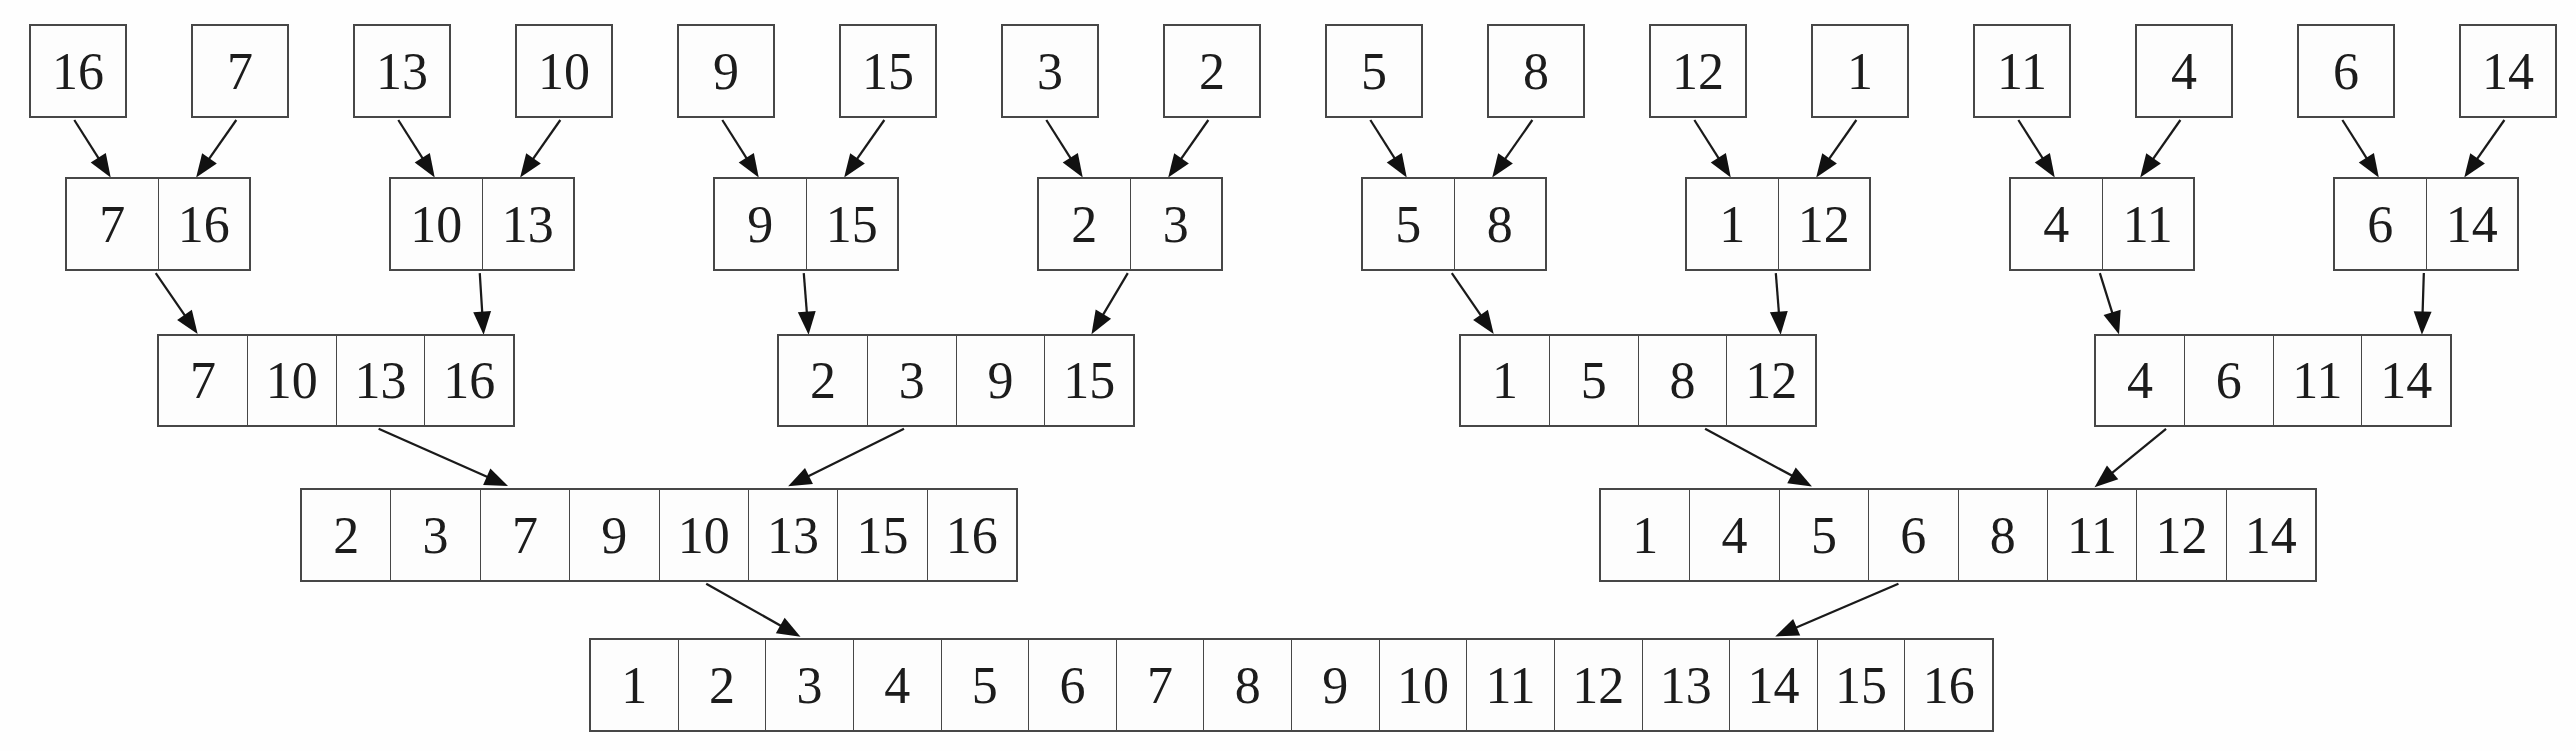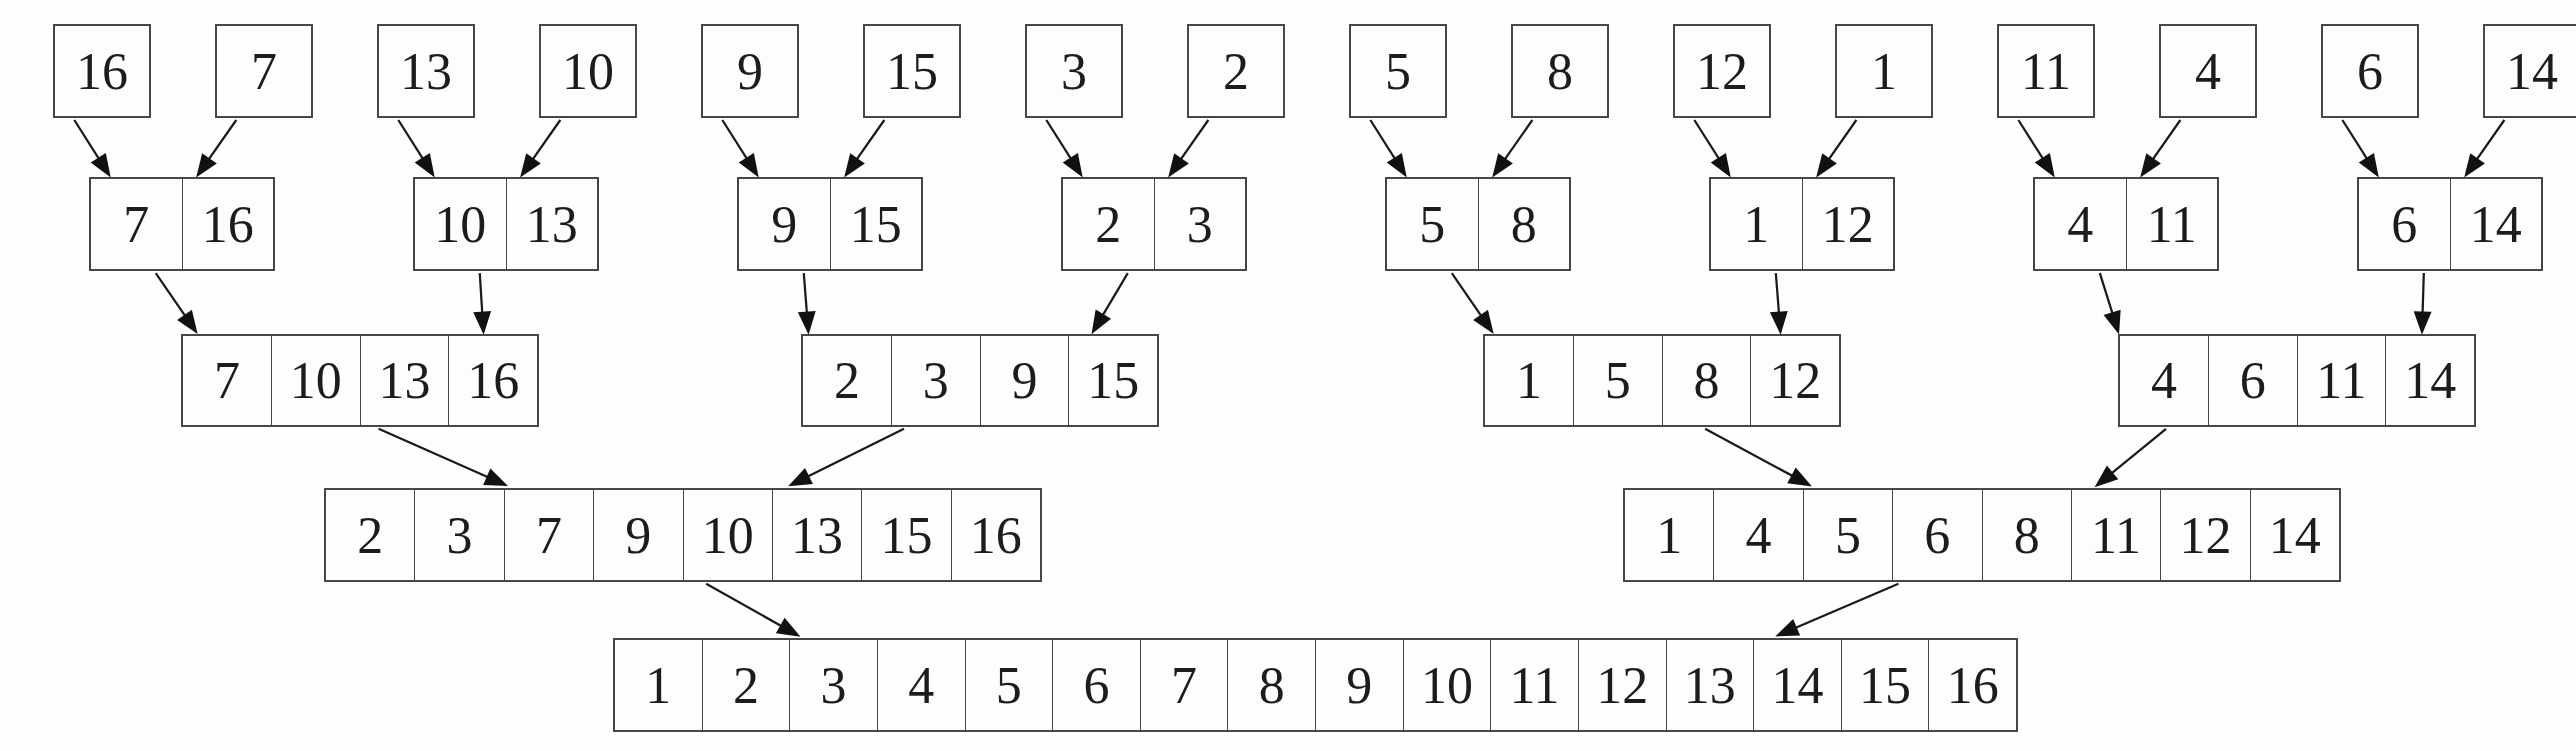--- a/index.html
+++ b/index.html
@@ -9,21 +9,20 @@
     background:#fefefe;
     font-family:"Liberation Serif","DejaVu Serif",serif;
     overflow:hidden;
   }
   .array{
     position:absolute;
     display:flex;
     box-sizing:border-box;
     border:2.7px solid #474747;
     background:#fdfdfd;
-    margin-left:24px;
   }
   .cell{
     flex:1 1 0;
     display:flex;
     align-items:center;
     justify-content:center;
     font-size:52px;
     color:#1c1c1c;
     box-sizing:border-box;
   }

